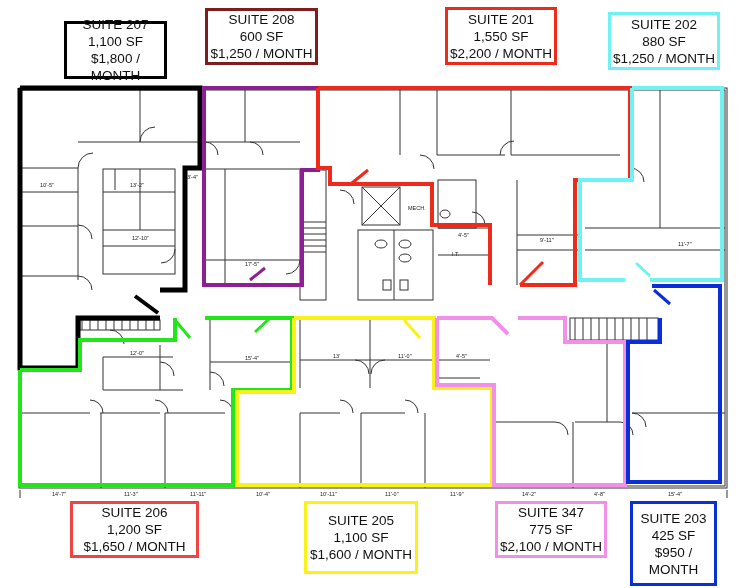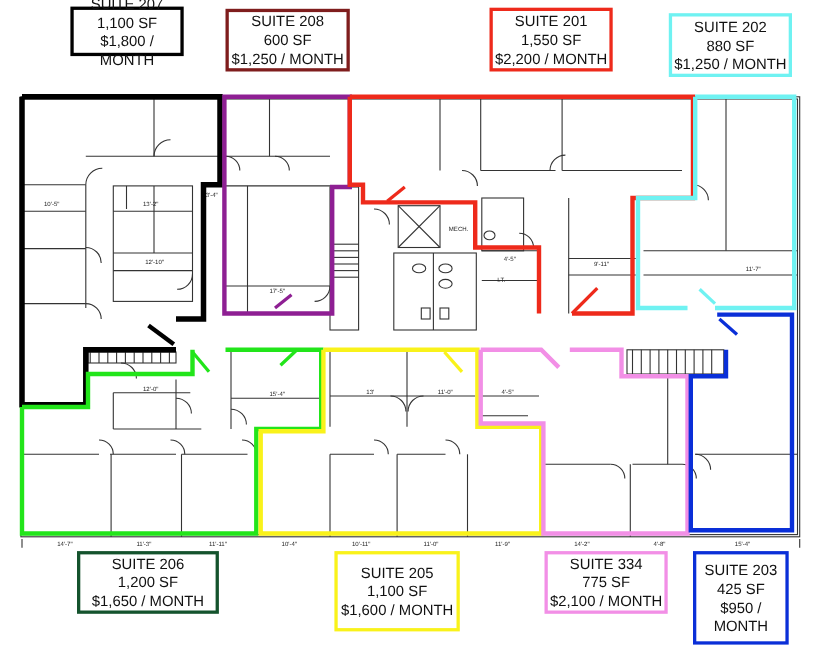--- a/index.html
+++ b/index.html
@@ -229,21 +229,21 @@
     <text class="dim" x="320" y="496">10'-11"</text>
     <text class="dim" x="385" y="496">11'-0"</text>
     <text class="dim" x="450" y="496">11'-9"</text>
     <text class="dim" x="522" y="496">14'-2"</text>
     <text class="dim" x="594" y="496">4'-8"</text>
     <text class="dim" x="668" y="496">15'-4"</text>
     <line x1="727" y1="490" x2="727" y2="498" stroke="#333"></line>
   </g>
 </svg>
 
-<div class="label-box" style="left:64px; top:6px; width:103px; height:45px; border:3px solid #000000;">
+<div class="label-box" style="left:64px; top:21px; width:103px; height:58px; border:3px solid #000000;">
   <span>SUITE 207</span>
   <span>1,100 SF</span>
   <span>$1,800 / MONTH</span>
 </div>
 
 <div class="label-box" style="left:205px; top:8px; width:113px; height:57px; border:3px solid #7f1d1d;">
   <span>SUITE 208</span>
   <span>600 SF</span>
   <span>$1,250 / MONTH</span>
 </div>
@@ -253,34 +253,34 @@
   <span>1,550 SF</span>
   <span>$2,200 / MONTH</span>
 </div>
 
 <div class="label-box" style="left:608px; top:12px; width:112px; height:58px; border:3px solid #6ff2f2;">
   <span>SUITE 202</span>
   <span>880 SF</span>
   <span>$1,250 / MONTH</span>
 </div>
 
-<div class="label-box" style="left:70px; top:501px; width:129px; height:57px; border:3px solid #14532d;">
+<div class="label-box" style="left:70px; top:501px; width:129px; height:57px; border:3px solid #ef4444;">
   <span>SUITE 206</span>
   <span>1,200 SF</span>
   <span>$1,650 / MONTH</span>
 </div>
 
 <div class="label-box" style="left:304px; top:501px; width:114px; height:73px; border:3px solid #f9f21a;">
   <span>SUITE 205</span>
   <span>1,100 SF</span>
   <span>$1,600 / MONTH</span>
 </div>
 
 <div class="label-box" style="left:495px; top:501px; width:112px; height:57px; border:3px solid #f28fe6;">
-  <span>SUITE 334</span>
+  <span>SUITE 347</span>
   <span>775 SF</span>
   <span>$2,100 / MONTH</span>
 </div>
 
 <div class="label-box" style="left:630px; top:501px; width:87px; height:85px; border:3px solid #0a2fd8;">
   <span>SUITE 203</span>
   <span>425 SF</span>
   <span>$950 /</span>
   <span>MONTH</span>
 </div>

